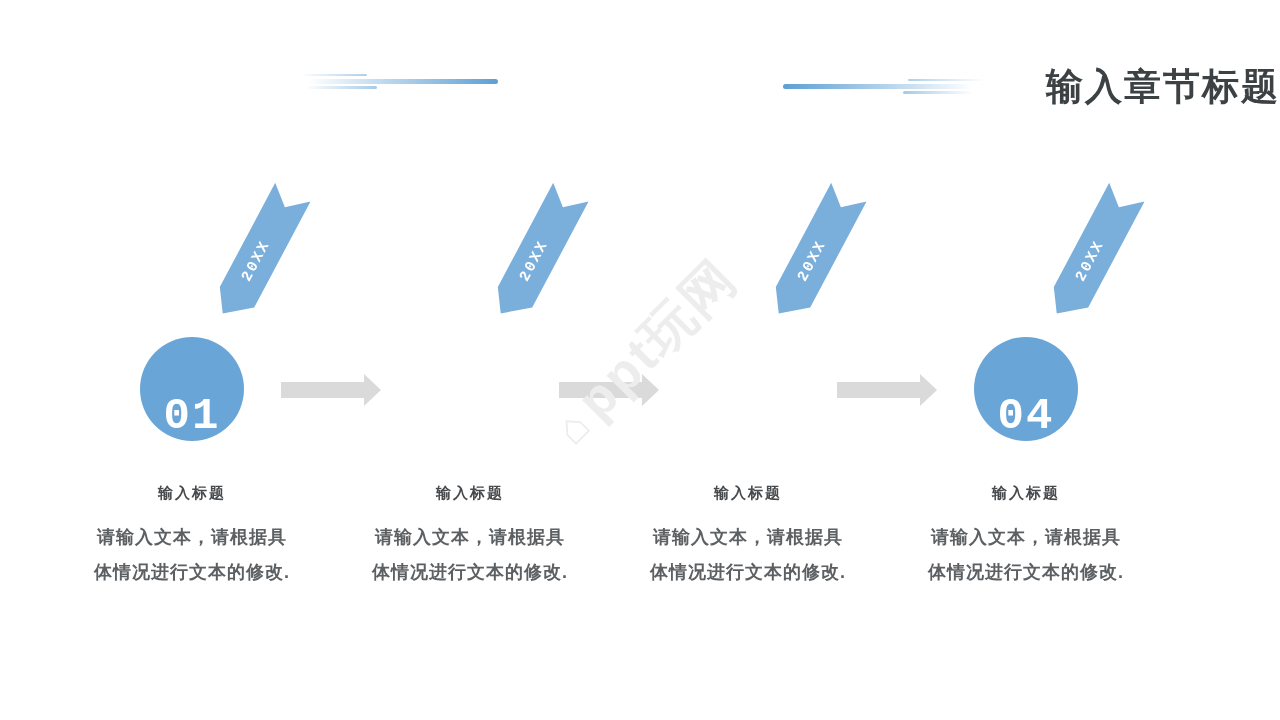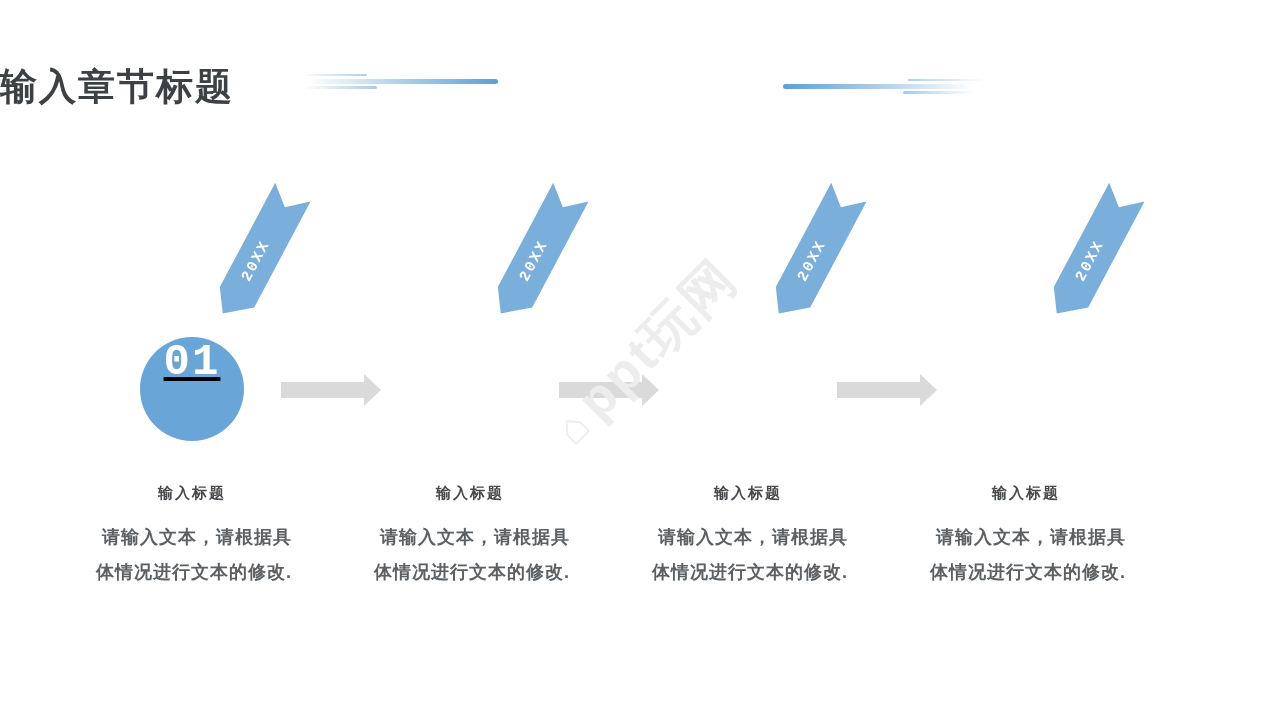--- a/index.html
+++ b/index.html
@@ -6,21 +6,21 @@
   body{
     width:1280px;height:720px;overflow:hidden;background:#ffffff;
     font-family:"Liberation Sans","DejaVu Sans",sans-serif;
     position:relative;
   }
   .slide{position:absolute;left:0;top:0;width:1280px;height:720px;background:#ffffff;}
 
   
   .slide-title{
     position:absolute;left:0;top:62px;width:1280px;
-    text-align:left;font-size:37px;font-weight:bold;
+    text-align:right;font-size:37px;font-weight:bold;
     letter-spacing:2px;color:var(--title-text,#3C4144);
   }
   .deco{position:absolute;border-radius:3px;}
   .deco.l{background:linear-gradient(to right, rgba(125,177,221,0), var(--line-blue,#5D9FD4));}
   .deco.r{background:linear-gradient(to left, rgba(125,177,221,0), var(--line-blue,#5D9FD4));}
   .dl-main{left:308px;top:79px;width:190px;height:5px;}
   .dl-t1{left:300px;top:74px;width:67px;height:2px;opacity:.5;}
   .dl-t2{left:305px;top:86px;width:72px;height:3px;opacity:.55;}
   .dr-main{left:783px;top:84px;width:190px;height:5px;}
   .dr-t1{left:908px;top:79px;width:77px;height:2px;opacity:.5;}
@@ -51,36 +51,36 @@
     position:absolute;left:50%;top:78px;
     transform:translate(-50%,-50%) rotate(-90deg);
     color:#ffffff;font-weight:bold;font-size:15px;letter-spacing:2px;
     font-family:"Liberation Mono","DejaVu Sans Mono",monospace;
     white-space:nowrap;
   }
 
   .step-circle{
     position:absolute;left:87px;top:337px;width:104px;height:104px;
     border-radius:50%;background:var(--circle-blue,#69A5D6);
-    display:flex;align-items:flex-start;justify-content:center;text-decoration:underline;
+    display:flex;align-items:flex-end;justify-content:center;
   }
   .step-number{
     color:var(--number-text,#FFFFFF);font-size:44px;font-weight:bold;
     letter-spacing:2px;
     font-family:"Liberation Mono","DejaVu Sans Mono",monospace;
   }
 
   .step-heading{
     position:absolute;left:0;top:484px;width:278px;
     text-align:center;font-size:15px;font-weight:bold;
     letter-spacing:2px;color:var(--heading-text,#474A4D);
   }
   .step-body{
     position:absolute;left:39px;top:520px;width:200px;
-    text-align:right;font-size:18px;line-height:35px;
+    text-align:center;font-size:18px;line-height:35px;
     letter-spacing:1px;word-break:break-all;
     color:var(--body-text,#5C6063);font-weight:bold;
   }
 
   
   .arrow{position:absolute;top:374px;width:100px;height:32px;}
   .arrow.a1{left:281px;} .arrow.a2{left:559px;} .arrow.a3{left:837px;}
   .arrow-shape{fill:var(--arrow-gray,#DADADA);}
 </style>
 </head>
@@ -135,20 +135,23 @@
     <div class="step-body">请输入文本，请根据具体情况进行文本的修改.</div>
   </div>
 
   <div class="step s4">
     <div class="ribbon">
       <svg class="ribbon-svg" viewBox="0 0 42 140" width="42" height="140">
         <polygon class="ribbon-shape" points="1,0 21,17 41,0 41,120 16,140 1,118"></polygon>
       </svg>
       <div class="ribbon-year">20XX</div>
     </div>
+    <div class="step-circle">
+      <span class="step-number">04</span>
+    </div>
     <div class="step-heading">输入标题</div>
     <div class="step-body">请输入文本，请根据具体情况进行文本的修改.</div>
   </div>
 
   <svg class="arrow a1" viewBox="0 0 100 32">
     <polygon class="arrow-shape" points="0,8 83,8 83,0 100,16 83,32 83,24 0,24"></polygon>
   </svg>
   <svg class="arrow a2" viewBox="0 0 100 32">
     <polygon class="arrow-shape" points="0,8 83,8 83,0 100,16 83,32 83,24 0,24"></polygon>
   </svg>

